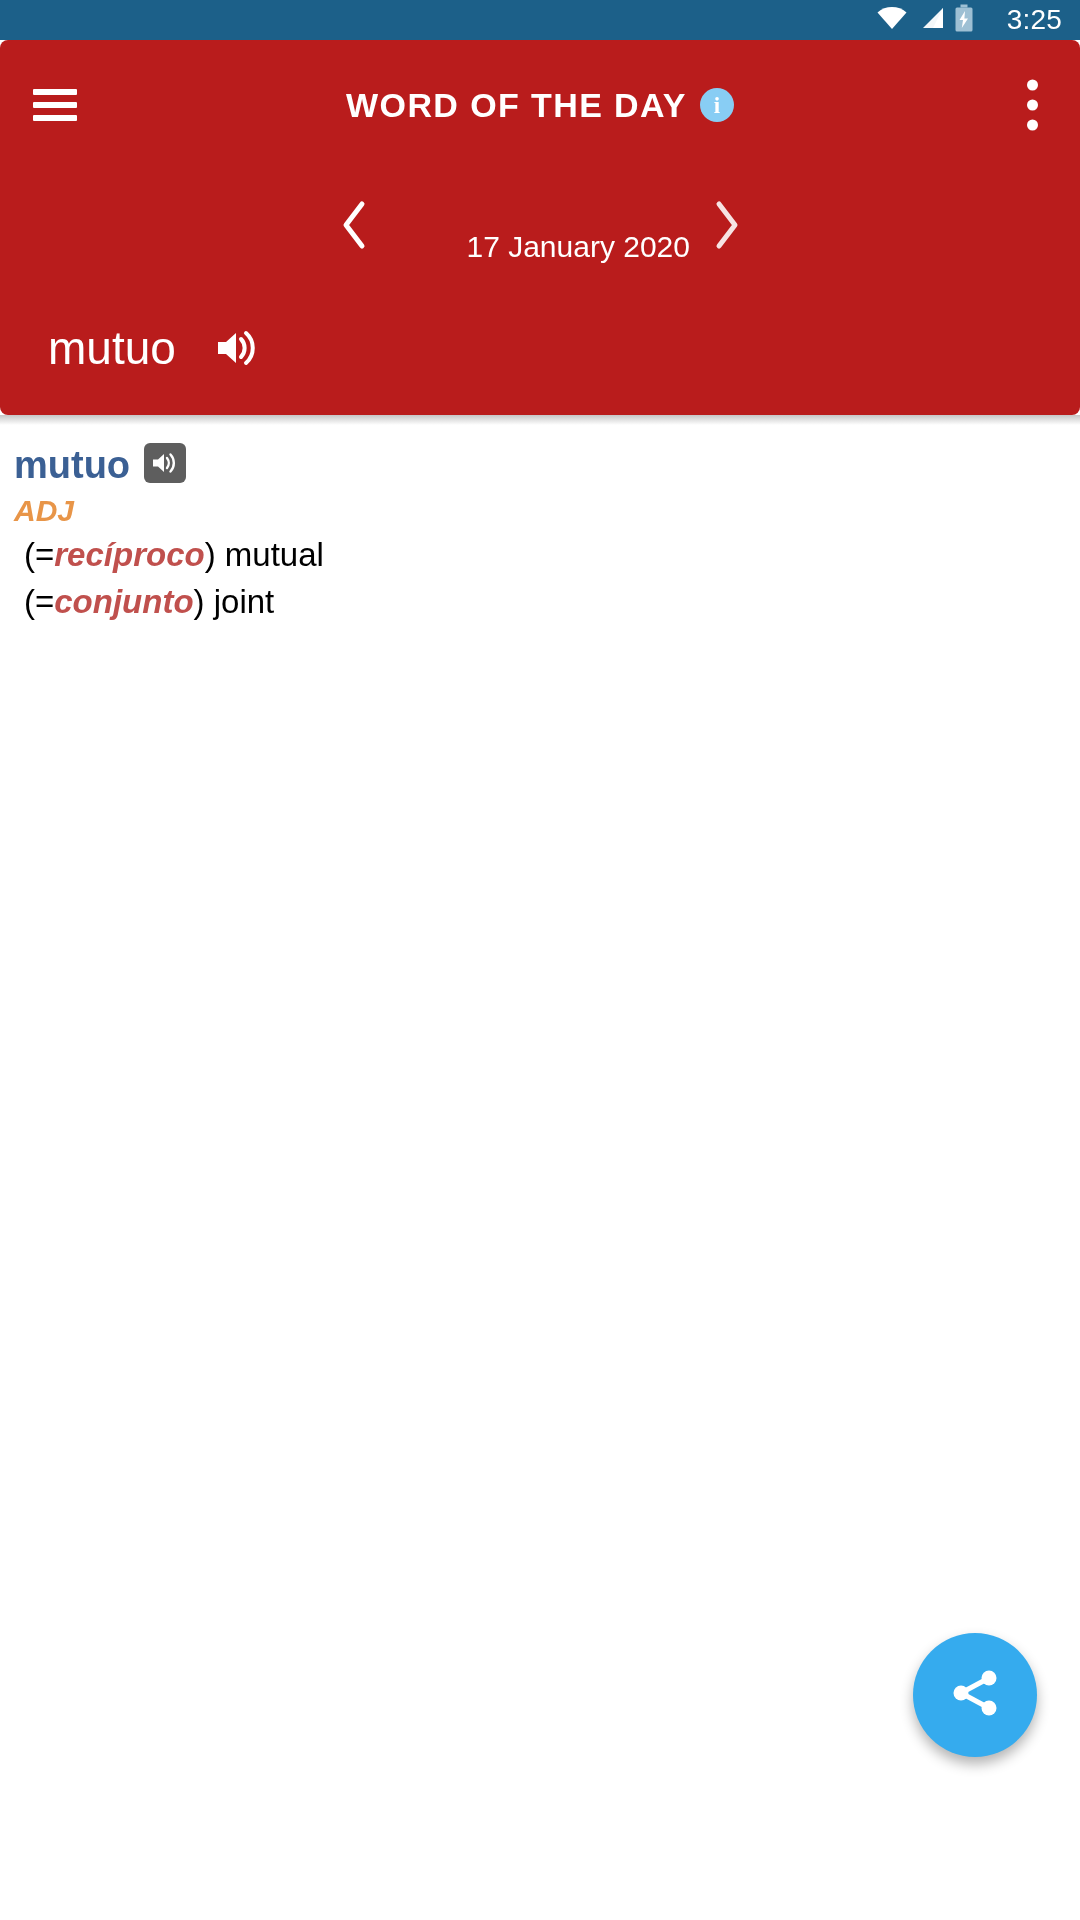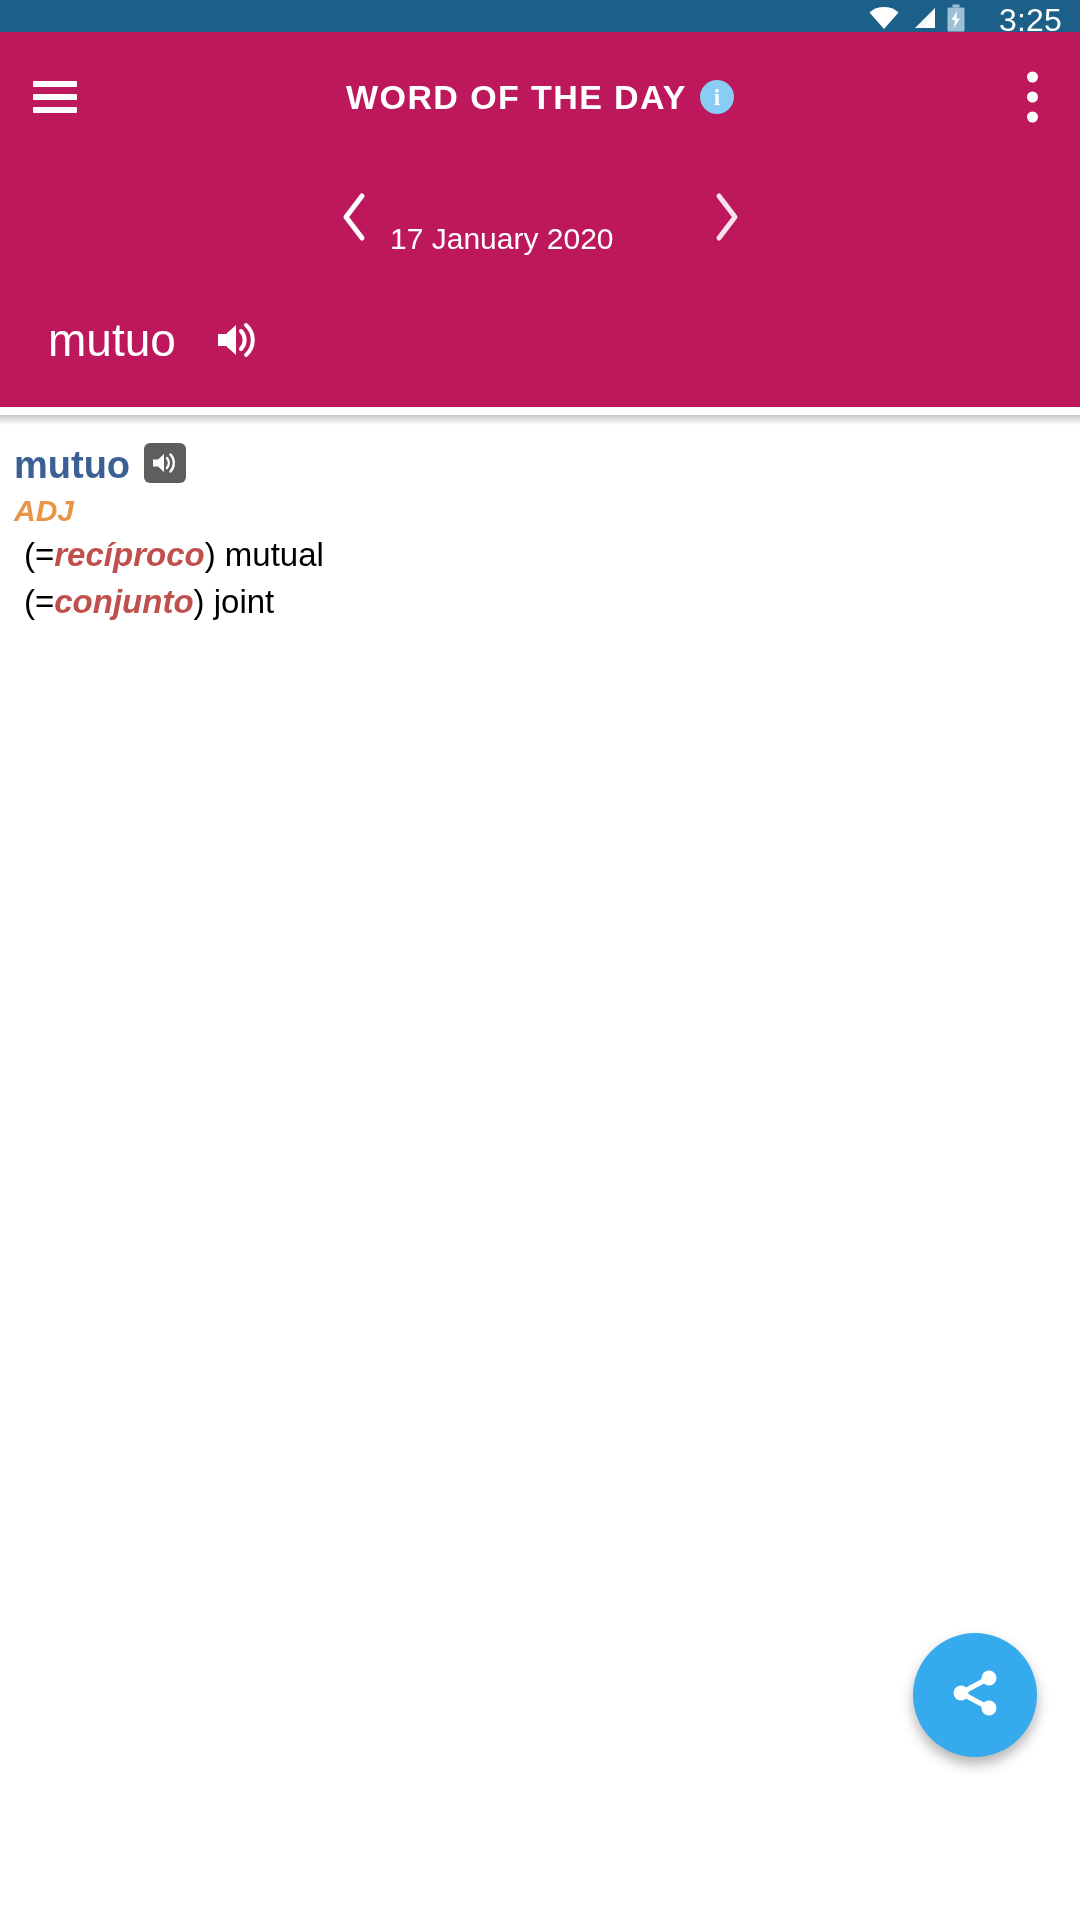--- a/index.html
+++ b/index.html
@@ -13,28 +13,29 @@
 
   
   .statusbar {
     position:absolute; top:0; left:0; width:1080px; height:40px;
     background:#1C6089;
     display:flex; align-items:center; justify-content:flex-end;
     padding-right:18px;
   }
   .sb-icons { display:flex; align-items:center; gap:9px; }
   .sb-time {
-    color:#ffffff; font-size:32px; font-weight:400;
+    color:#ffffff; font-size:28px; font-weight:400;
     letter-spacing:0.2px; margin-left:24px; line-height:1;
   }
 
   
   .header {
-    position:absolute; top:32px; left:0; width:1080px; height:375px;
-    background:#be185d;
+    position:absolute; top:40px; left:0; width:1080px; height:375px;
+    background:#b91c1c;
+    border-radius:8px;
   }
   .appbar {
     position:absolute; top:0; left:0; width:1080px; height:130px;
     display:flex; align-items:center;
   }
   .hamburger {
     position:absolute; left:33px; top:50%; transform:translateY(-50%);
     width:44px; height:32px;
     display:flex; flex-direction:column; justify-content:space-between;
     cursor:pointer;
@@ -67,21 +68,21 @@
     position:absolute; top:130px; left:0; width:1080px; height:110px;
     display:flex; align-items:center; justify-content:center; gap:0;
   }
   .date-arrow {
     width:72px; height:72px;
     display:flex; align-items:center; justify-content:center;
     cursor:pointer;
   }
   .date-label {
     color:#ffffff; font-size:30px; font-weight:400;
-    width:300px; text-align:left; line-height:1;margin-top:44px;
+    width:300px; text-align:right; line-height:1;margin-top:44px;
   }
 
   
   .header-word-row {
     position:absolute; top:240px; left:0; width:1080px; height:135px;
     display:flex; align-items:center; padding-left:48px; gap:38px;
   }
   .header-word {
     color:#ffffff; font-size:46px; font-weight:400; line-height:1;
   }

